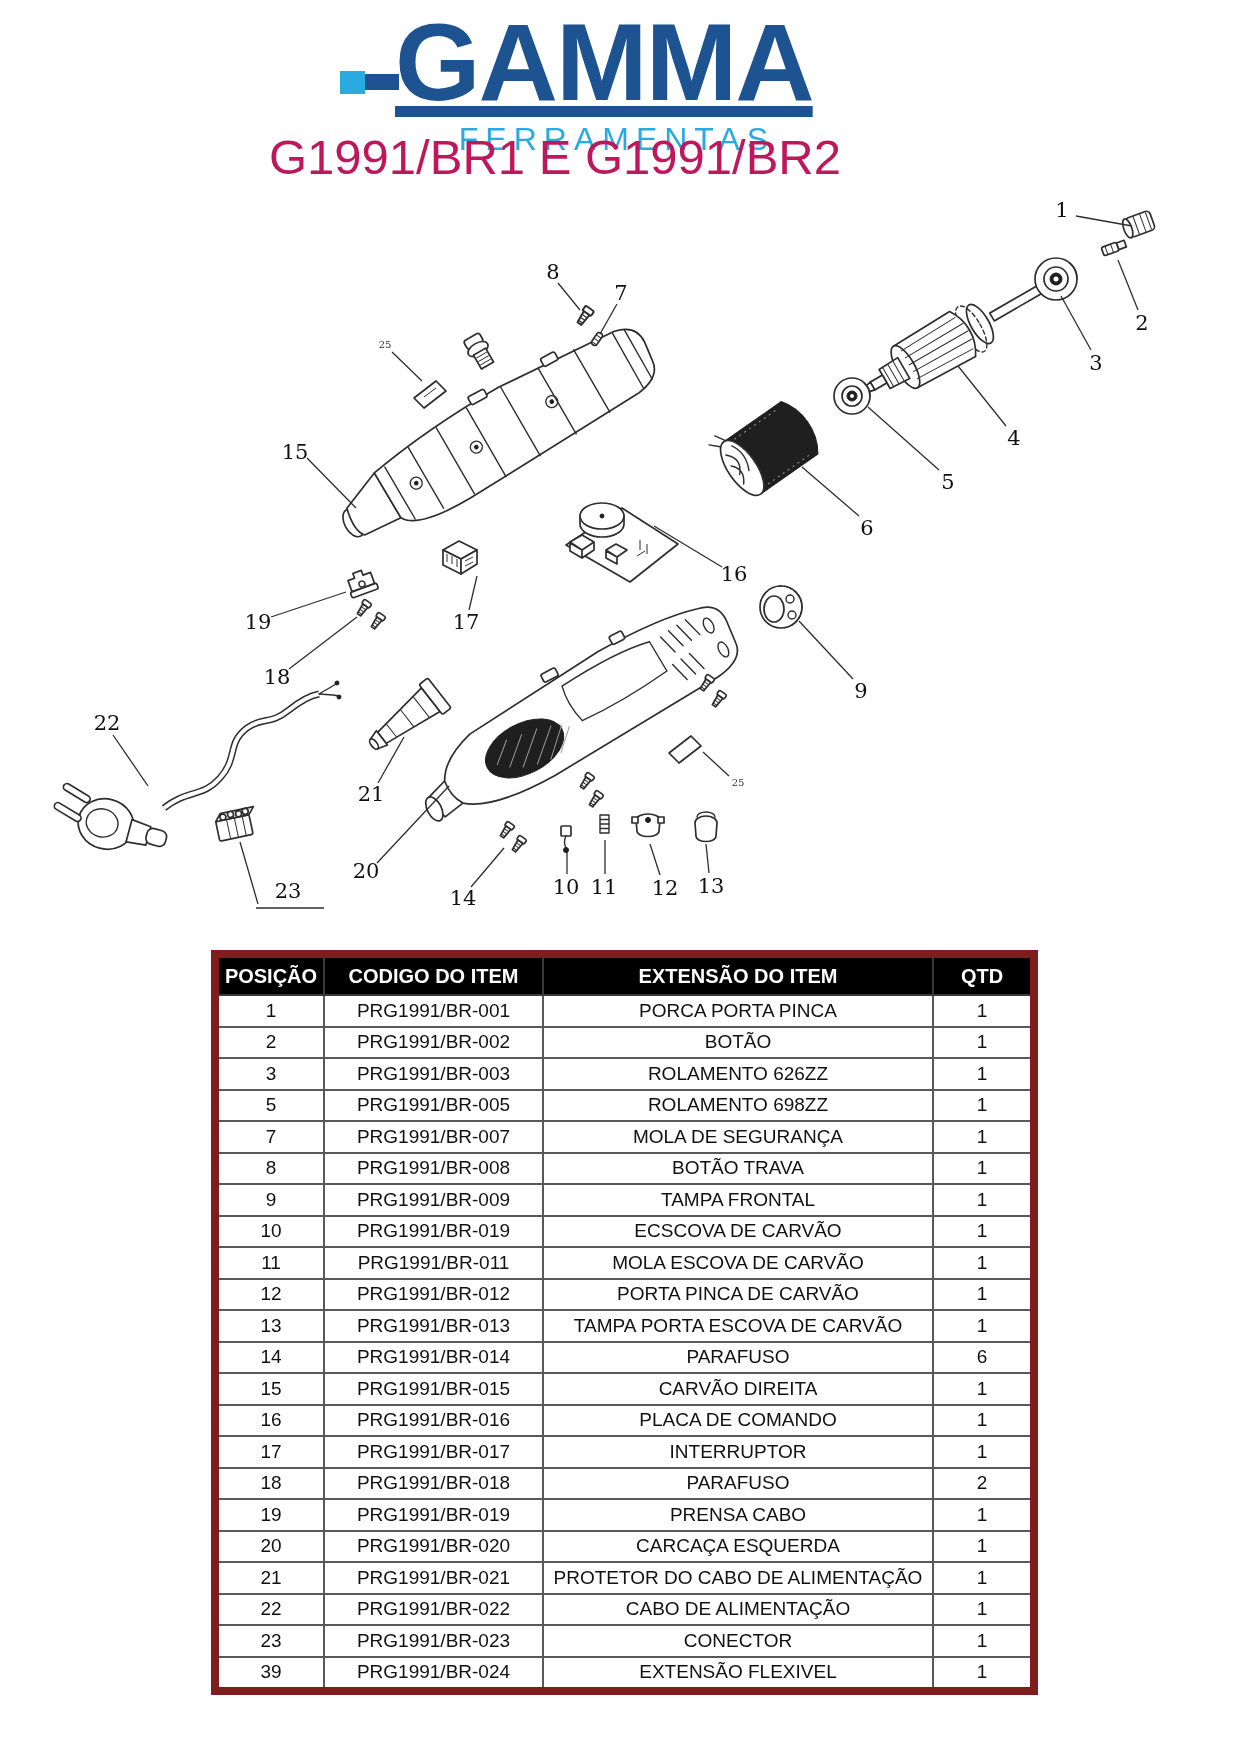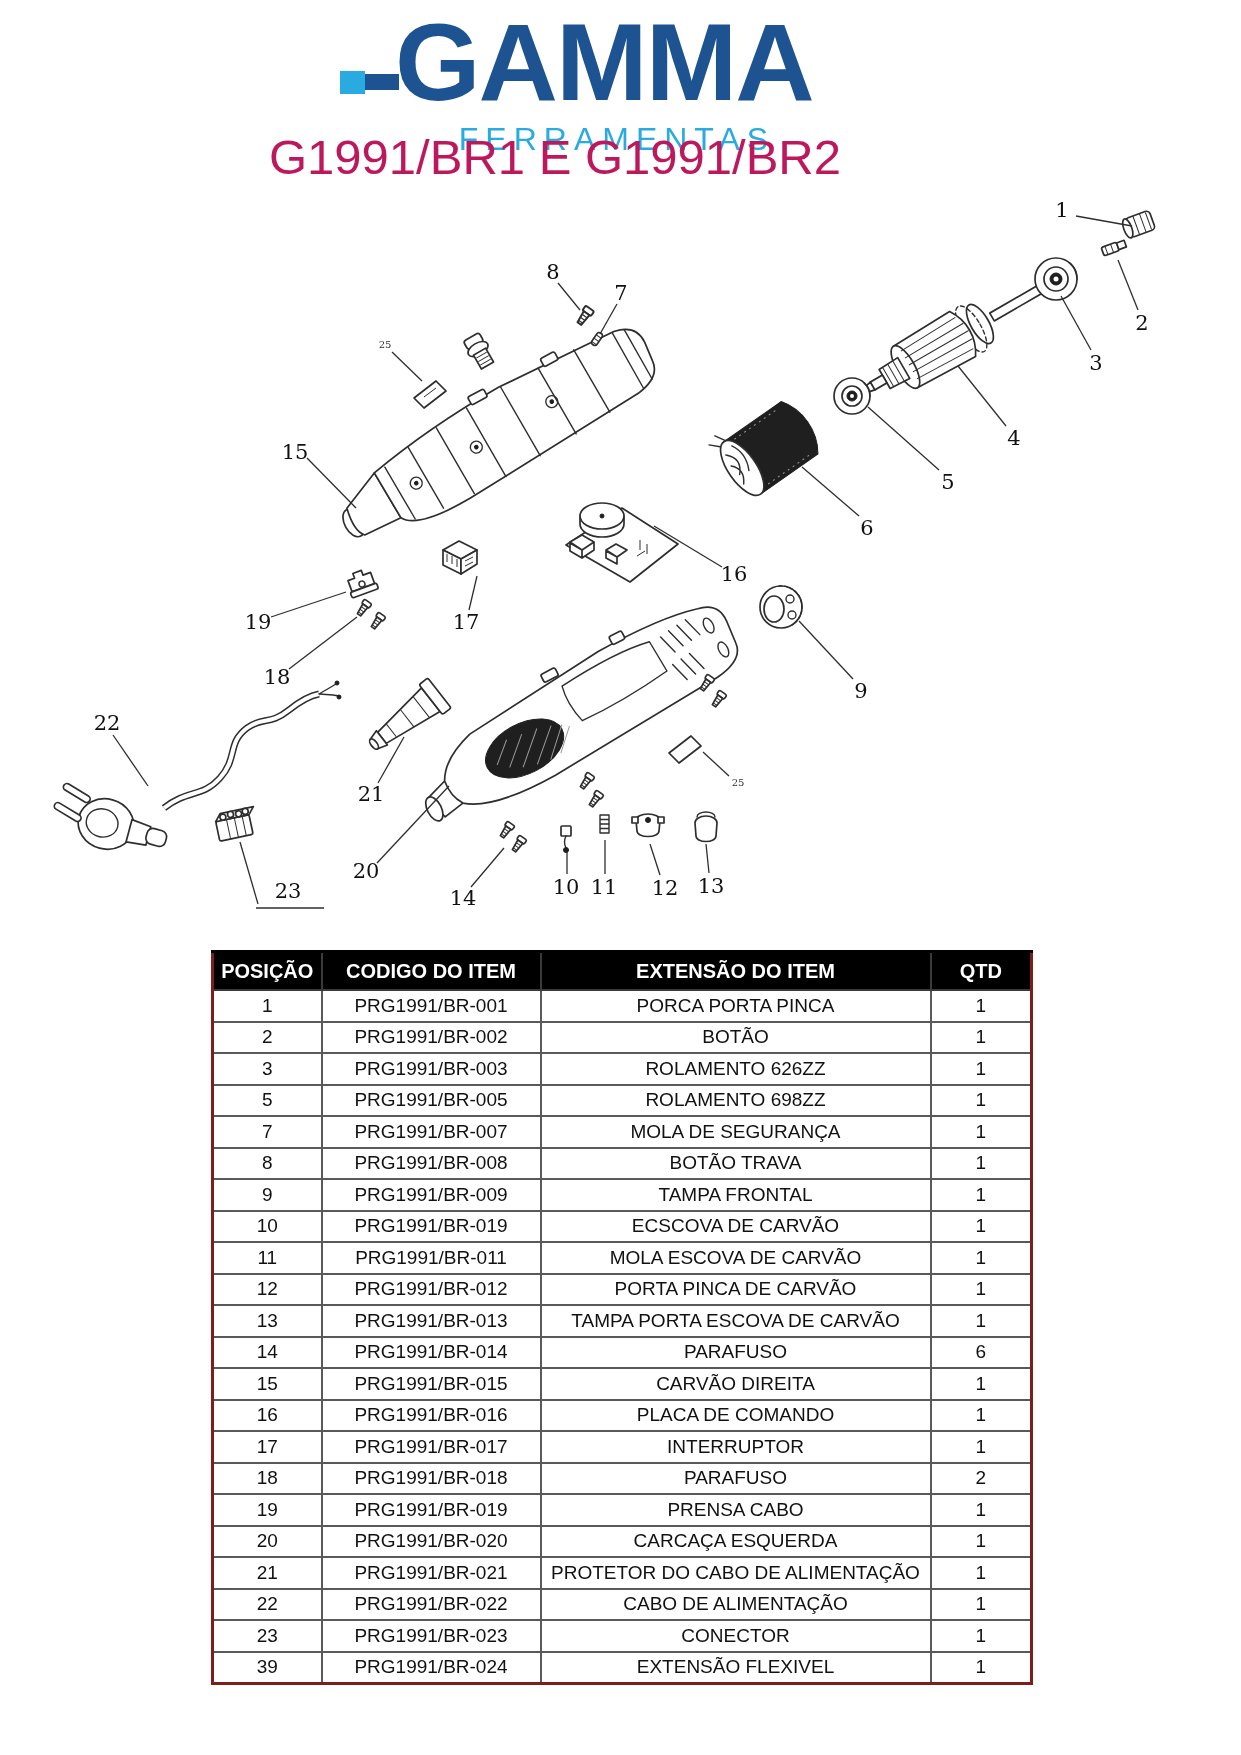--- a/index.html
+++ b/index.html
@@ -25,34 +25,34 @@
   .thin{fill:none;stroke:#2e2e2e;stroke-width:1;}
   .dk {fill:#1f1f1f;stroke:#1f1f1f;stroke-width:1;}
   .gry{fill:none;stroke:#9a9a9a;stroke-width:1;}
   .ldr{stroke:#2e2e2e;stroke-width:1.3;}
   text.callout{font-family:"DejaVu Serif",serif;font-size:21px;fill:#111;
                text-anchor:middle;}
   text.callout.tiny{font-size:10px;fill:#333;}
 
   
   #parts-table{left:211px;top:950px;border-collapse:collapse;table-layout:fixed;
-               width:819px;border:3px solid #7f1d1d;}
+               width:819px;border:8px solid #7f1d1d;}
   #parts-table th{background:#000;color:#fff;font-size:20px;font-weight:700;
                   height:34px;border:2px solid #3a3a3a;border-top:3px solid #000;}
   #parts-table td{border:2px solid #595959;height:29.5px;text-align:center;
                   font-size:19px;padding:0 3px;white-space:nowrap;overflow:hidden;}
   col.c1{width:109px;} col.c2{width:219px;} col.c3{width:390px;} col.c4{width:101px;}
 </style>
 </head>
 <body>
 
 <div class="abs" id="brand-row">
   <div id="brand-square" style="background: rgb(41, 171, 226);"></div>
   <div id="brand-dash" style="background: rgb(30, 83, 145);"></div>
-  <div id="brand-text" style="color: rgb(30, 83, 145);">GAMMA</div>
+  <div id="brand-text" style="color: rgb(30, 83, 145); text-decoration: underline;">GAMMA</div>
 </div>
 <div class="abs" id="brand-sub" style="color: rgb(41, 171, 226); margin-top: 22px;">FERRAMENTAS</div>
 <div class="abs" id="page-title">G1991/BR1 E G1991/BR2</div>
 
 <svg class="abs" id="diagram" viewBox="0 0 1241 770">
 
   <defs>
     <g id="scrw">
       <rect class="p" x="-4.5" y="-9" width="9" height="5" rx="1.5"></rect>
       <path class="p" d="M-3,-4 L-2,7 L2,7 L3,-4 Z"></path>

